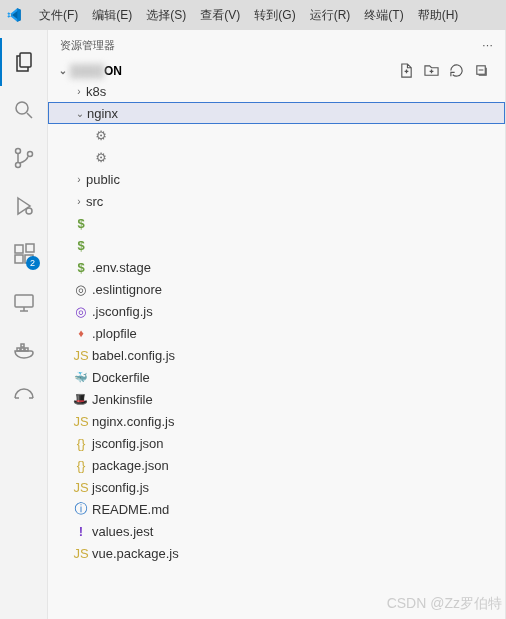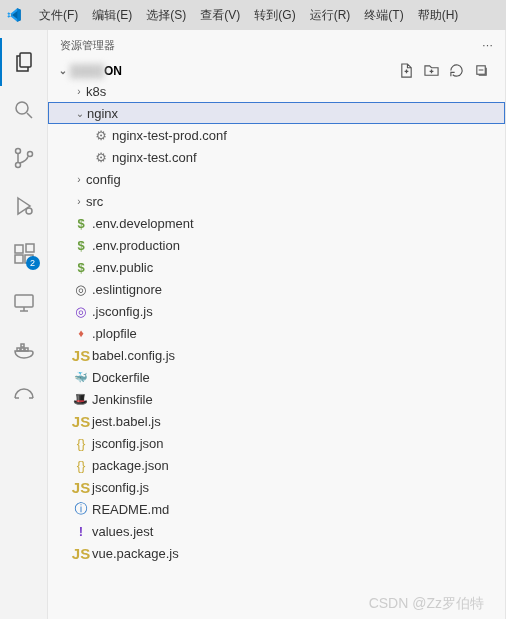--- a/index.html
+++ b/index.html
@@ -18,25 +18,25 @@
 .folder-header { display: flex; align-items: center; padding: 2px 8px; font-size: 12px; font-weight: 600; cursor: pointer; }
 .folder-actions { margin-left: auto; display: flex; gap: 10px; color: #555; padding-right: 8px; }
 .folder-actions svg { cursor: pointer; }
 .tree { flex: 1; overflow-y: auto; font-size: 13px; color: #333; padding-bottom: 8px; }
 .row { display: flex; align-items: center; height: 22px; cursor: pointer; padding-right: 8px; }
 .row.selected { background: #e4e6f1; border: 1px solid #3b79d1; }
 .chev { width: 14px; display: inline-flex; justify-content: center; color: #666; font-size: 10px; }
 .ficon { width: 18px; display: inline-flex; justify-content: center; margin-right: 2px; font-size: 13px; }
 .indent-1 { padding-left: 24px; }
 .indent-2 { padding-left: 44px; }
-.watermark { position: absolute; bottom: 6px; right: 22px; color: #ccc; font-size: 14px; pointer-events: none; }
+.watermark { position: absolute; bottom: 6px; right: 4px; color: #ccc; font-size: 14px; pointer-events: none; }
 .blur { filter: blur(3px); color: #ccc; }
 .i-dollar { color: #6b9e3f; font-weight: bold; }
 .i-gear { color: #777; }
-.i-js { color: #cbad3f; font-size: 15px; font-weight: bold; }
+.i-js { color: #cbad3f; font-size: 13px; font-weight: normal; }
 .i-json { color: #cbad3f; }
 .i-info { color: #2774c6; }
 .i-excl { color: #7b3fc9; font-weight: bold; }
 .i-docker { color: #2496ed; font-size: 11px; }
 .i-git { color: #d9634e; font-size: 11px; }
 .i-jenkins { font-size: 12px; }
 </style>
 </head>
 <body>
 
@@ -148,45 +148,41 @@
         <div class="row indent-1">
           <span class="chev">›</span>
           <span>k8s</span>
         </div>
         <div class="row indent-1 selected">
           <span class="chev">⌄</span>
           <span>nginx</span>
         </div>
         <div class="row indent-2">
           <span class="ficon i-gear">⚙</span>
-          <span>nginx-test-prod.conf</span>
         </div>
         <div class="row indent-2">
           <span class="ficon i-gear">⚙</span>
-          <span>nginx-test.conf</span>
         </div>
         <div class="row indent-1">
           <span class="chev">›</span>
-          <span>config</span>
+          <span>public</span>
         </div>
         <div class="row indent-1">
           <span class="chev">›</span>
           <span>src</span>
         </div>
         <div class="row indent-1">
           <span class="ficon i-dollar">$</span>
-          <span>.env.development</span>
         </div>
         <div class="row indent-1">
           <span class="ficon i-dollar">$</span>
-          <span>.env.production</span>
         </div>
         <div class="row indent-1">
           <span class="ficon i-dollar">$</span>
-          <span>.env.public</span>
+          <span>.env.stage</span>
         </div>
         <div class="row indent-1">
           <span class="ficon" style="color:#555">◎</span>
           <span>.eslintignore</span>
         </div>
         <div class="row indent-1">
           <span class="ficon" style="color:#7b3fc9">◎</span>
           <span>.jsconfig.js</span>
         </div>
         <div class="row indent-1">
@@ -200,21 +196,21 @@
         <div class="row indent-1">
           <span class="ficon i-docker">🐳</span>
           <span>Dockerfile</span>
         </div>
         <div class="row indent-1">
           <span class="ficon i-jenkins">🎩</span>
           <span>Jenkinsfile</span>
         </div>
         <div class="row indent-1">
           <span class="ficon i-js">JS</span>
-          <span>jest.babel.js</span>
+          <span>nginx.config.js</span>
         </div>
         <div class="row indent-1">
           <span class="ficon i-json">{}</span>
           <span>jsconfig.json</span>
         </div>
         <div class="row indent-1">
           <span class="ficon i-json">{}</span>
           <span>package.json</span>
         </div>
         <div class="row indent-1">

